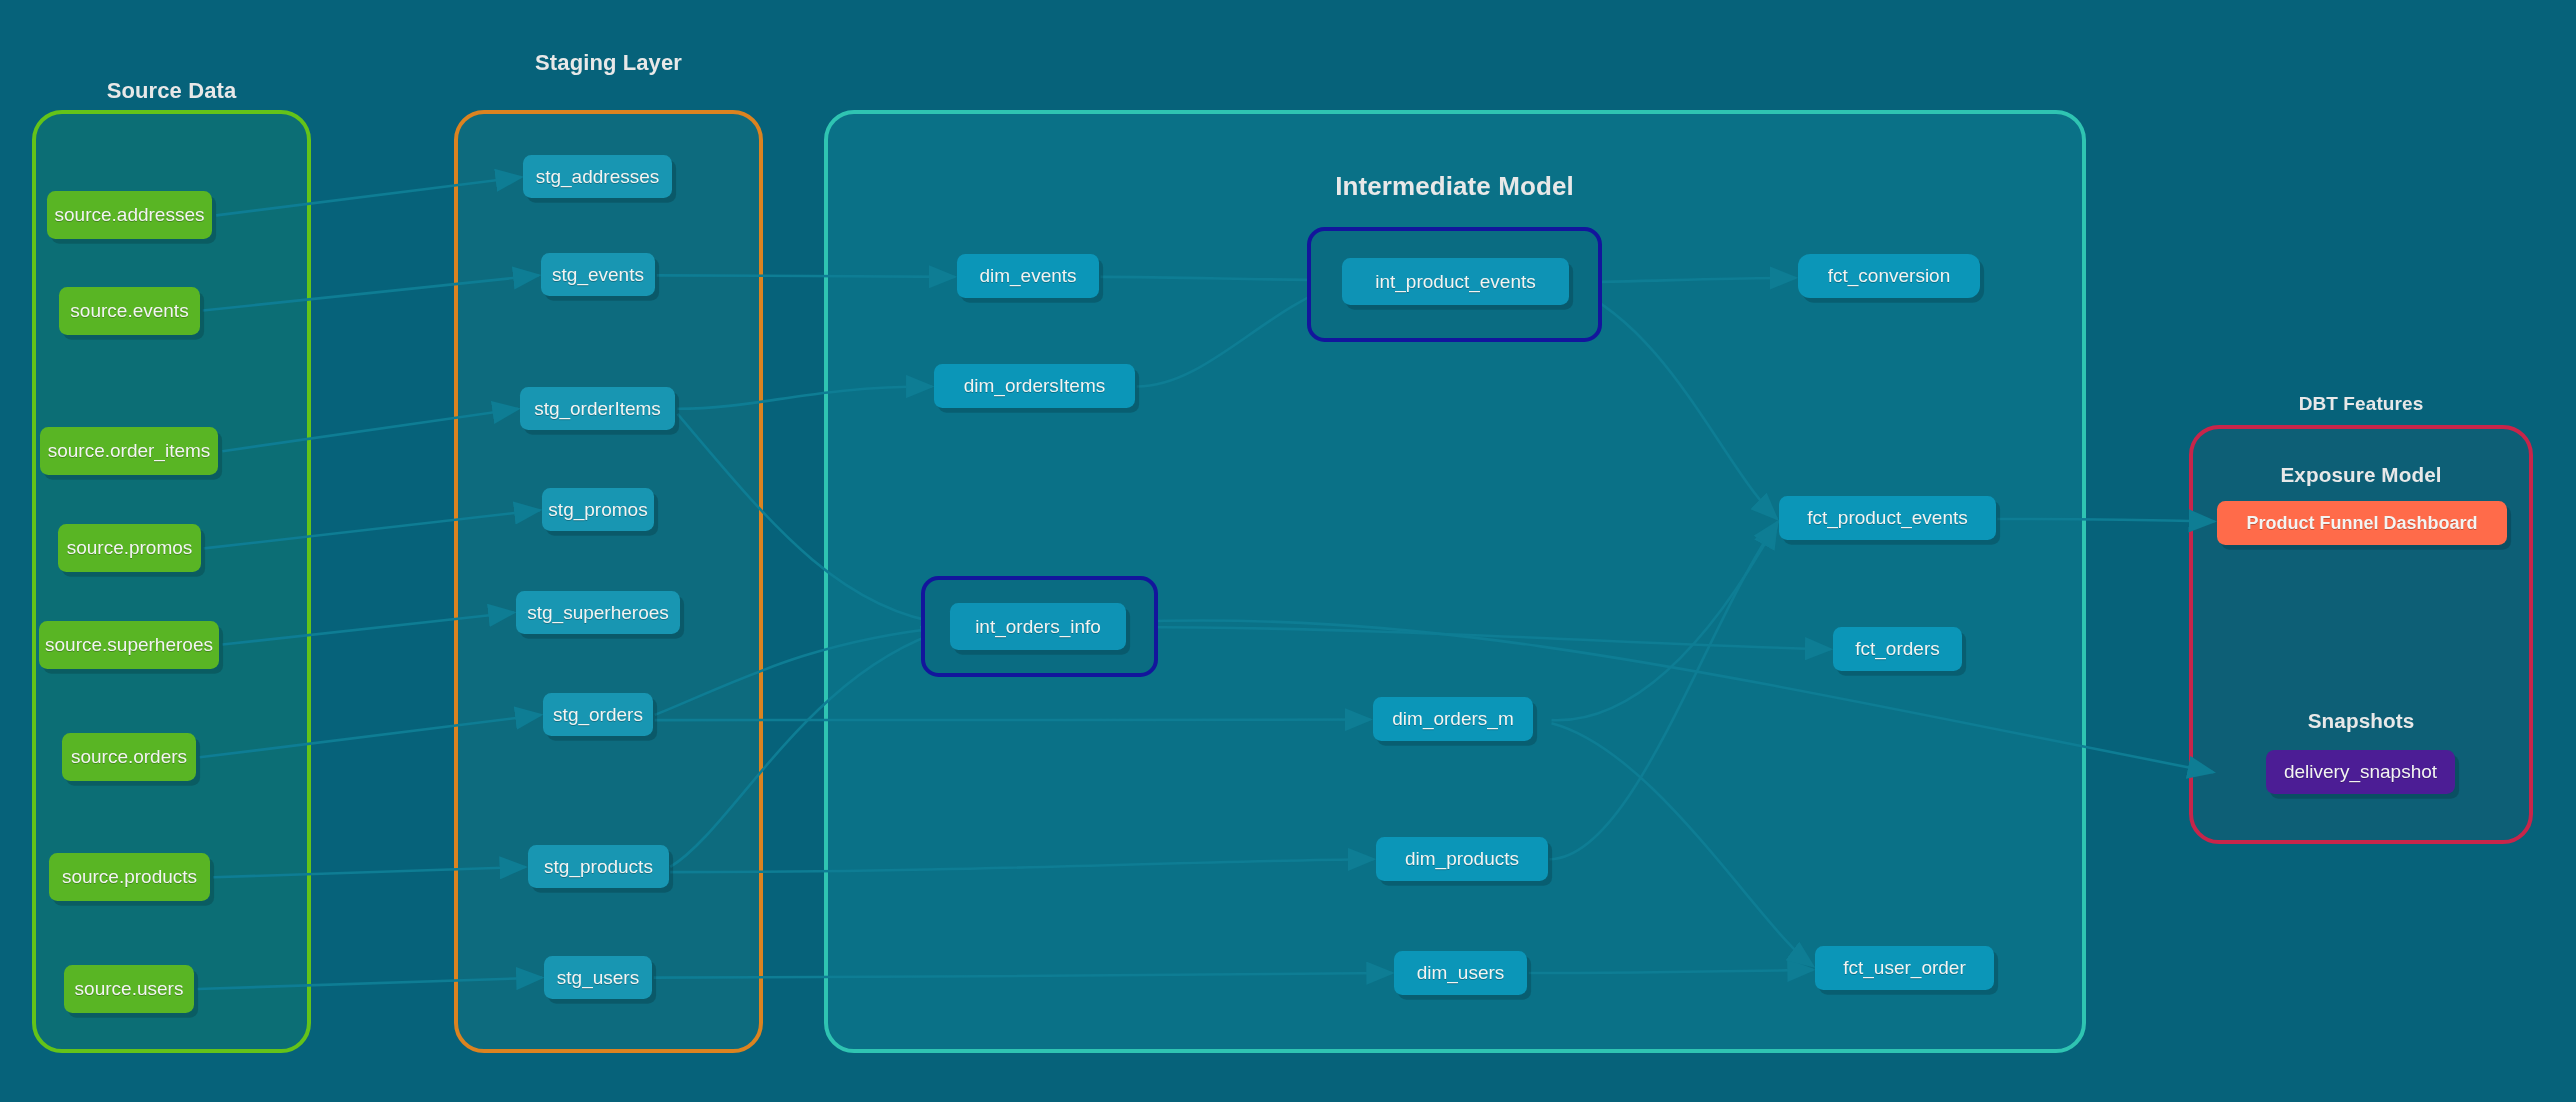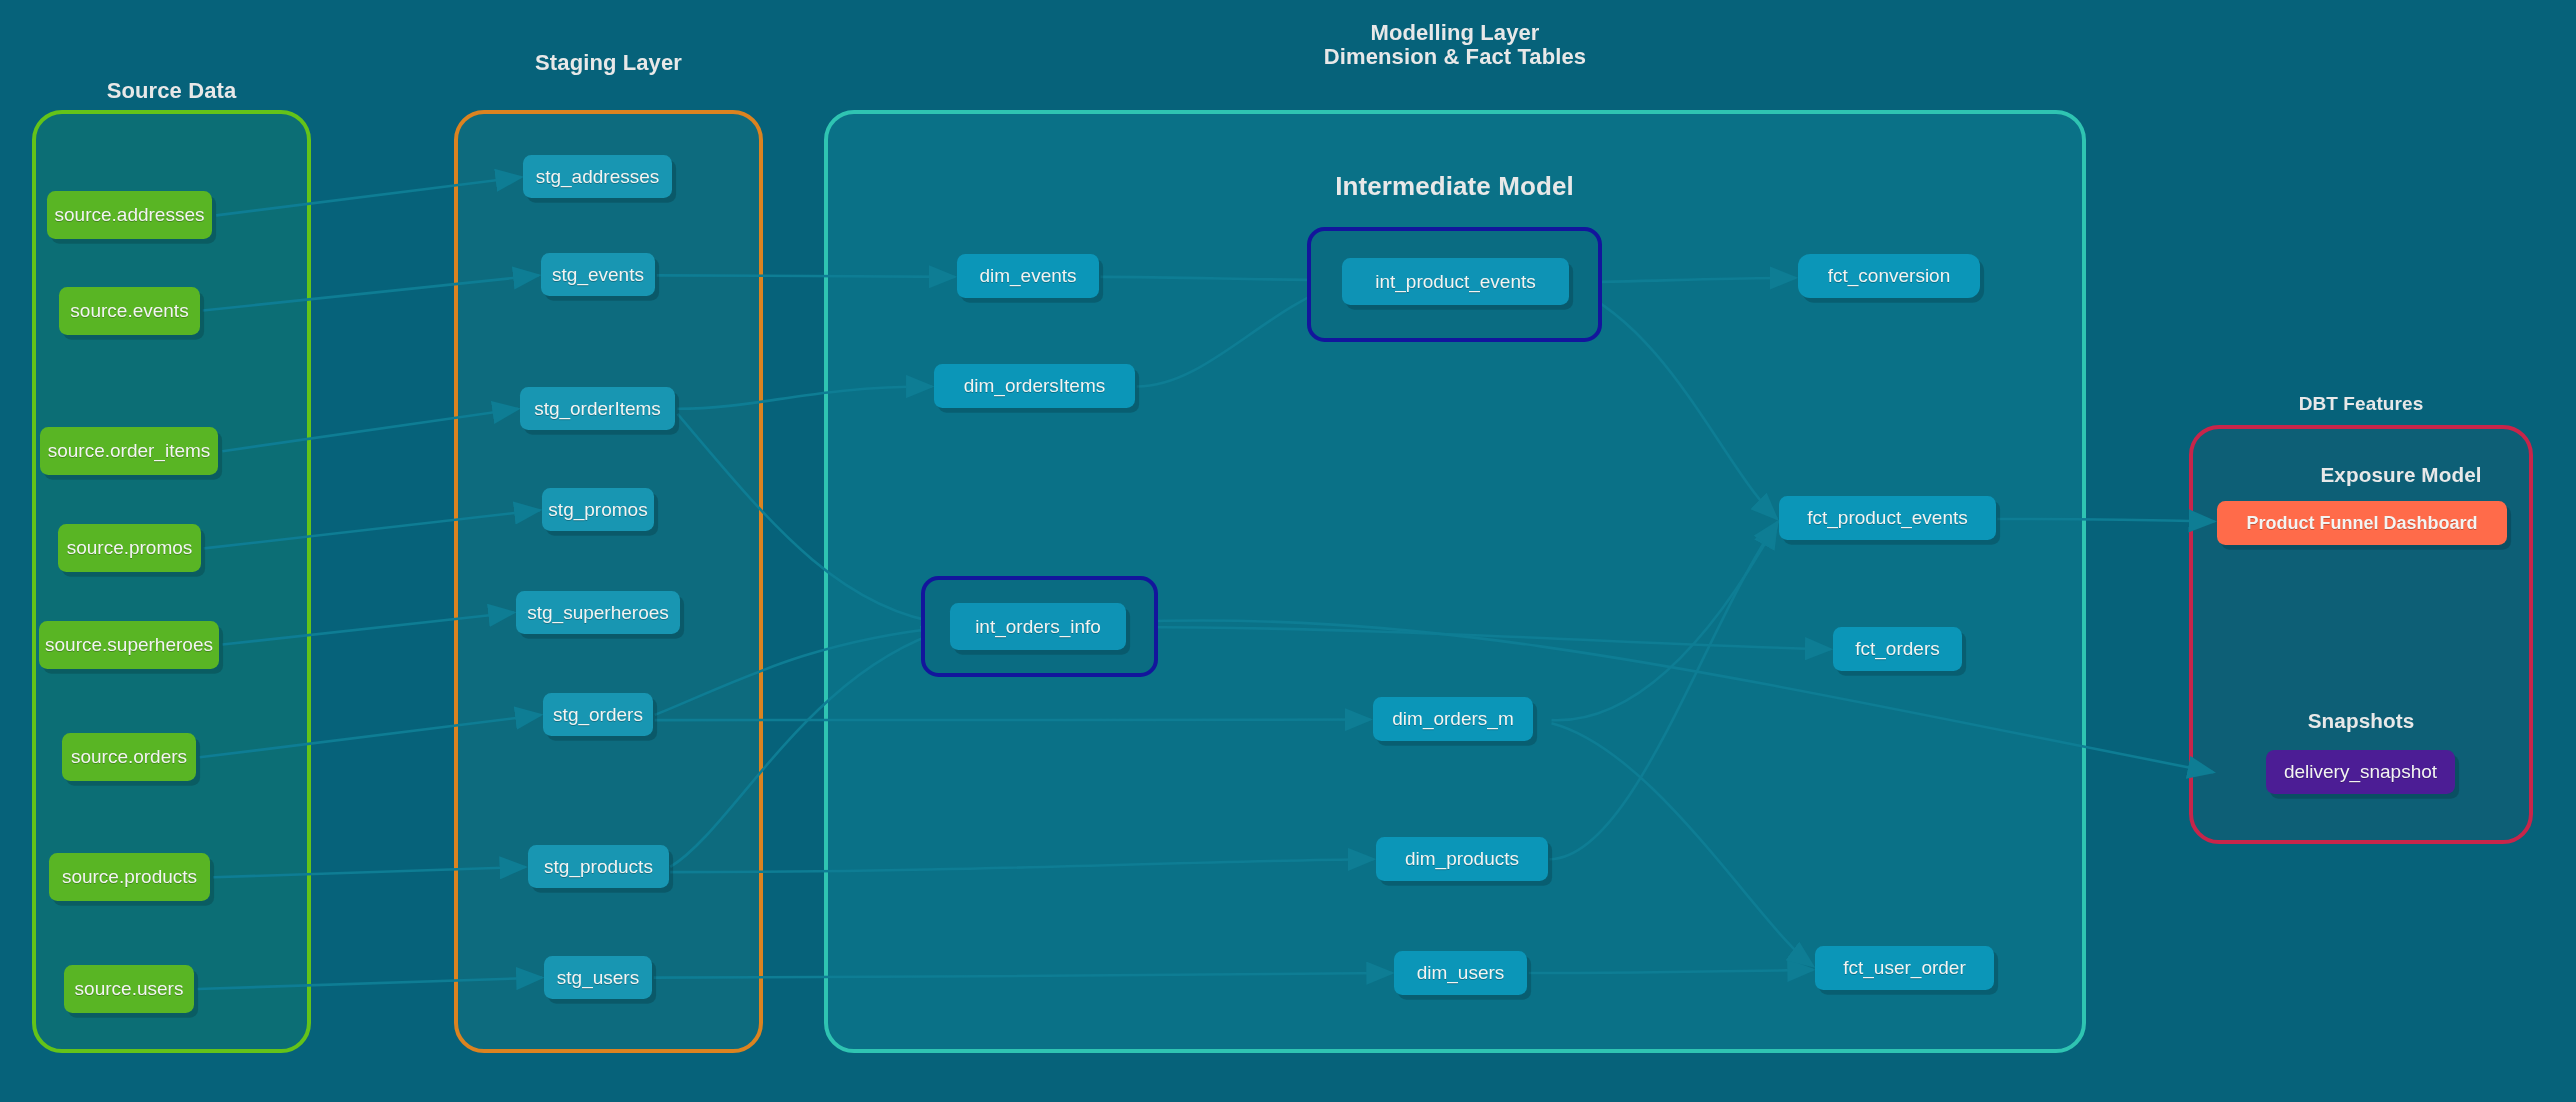--- a/index.html
+++ b/index.html
@@ -39,21 +39,21 @@
     font-weight:bold;
     text-align:center;
     white-space:pre;
     letter-spacing:0.1px;
   }
   .t-source  { left:32px;  top:54px;  width:279px;  font-size:22px;margin-top:24px; }
   .t-staging { left:454px; top:50px;   width:309px;  font-size:22px; }
   .t-model   { left:824px;top:20.7px;   width:1262px; font-size:22px; line-height:1.12; }
   .t-inter   { left:1307px;top:171px;  width:295px;  font-size:26px; }
   .t-dbt     { left:2189px;top:393px;  width:344px;  font-size:19px; }
-  .t-expo    { left:2189px;top:463px;  width:344px;  font-size:20.7px;padding-left:40px; }
+  .t-expo    { left:2189px;top:463px;  width:344px;  font-size:20.7px; }
   .t-snap    { left:2189px;top:709px; width:344px;  font-size:20.7px; }
 
   
   .node{
     position:absolute;
     box-sizing:border-box;
     display:flex;
     align-items:center;
     justify-content:center;
     border-radius:8.3px;
@@ -119,22 +119,20 @@
         <path class="lnk" d="M 3000 1398 C 3200 1450 3400 1790 3506 1868" stroke="#0e7d94" marker-end="url(#ah)"></path>
         <path class="lnk" d="M 3862 1003 C 4020 1003 4150 1005 4282 1008" stroke="#0e7d94" marker-end="url(#ah)"></path>
       </g>
   </svg>
 
   <div class="sg-int sg-int-pe"></div>
   <div class="sg-int sg-int-oi"></div>
 
   <div class="title t-source">Source Data</div>
   <div class="title t-staging">Staging Layer</div>
-  <div class="title t-model">Modelling Layer
-Dimension &amp; Fact Tables</div>
   <div class="title t-inter">Intermediate Model</div>
   <div class="title t-dbt">DBT Features</div>
   <div class="title t-expo">Exposure Model</div>
   <div class="title t-snap">Snapshots</div>
 
   <div id="nodes-source">
       <div class="node n-source" style="left: 47px; top: 191px; width: 165px; height: 48px;">
         <span>source.addresses</span>
       </div>
       <div class="node n-source" style="left: 59px; top: 287px; width: 141px; height: 48px;">

